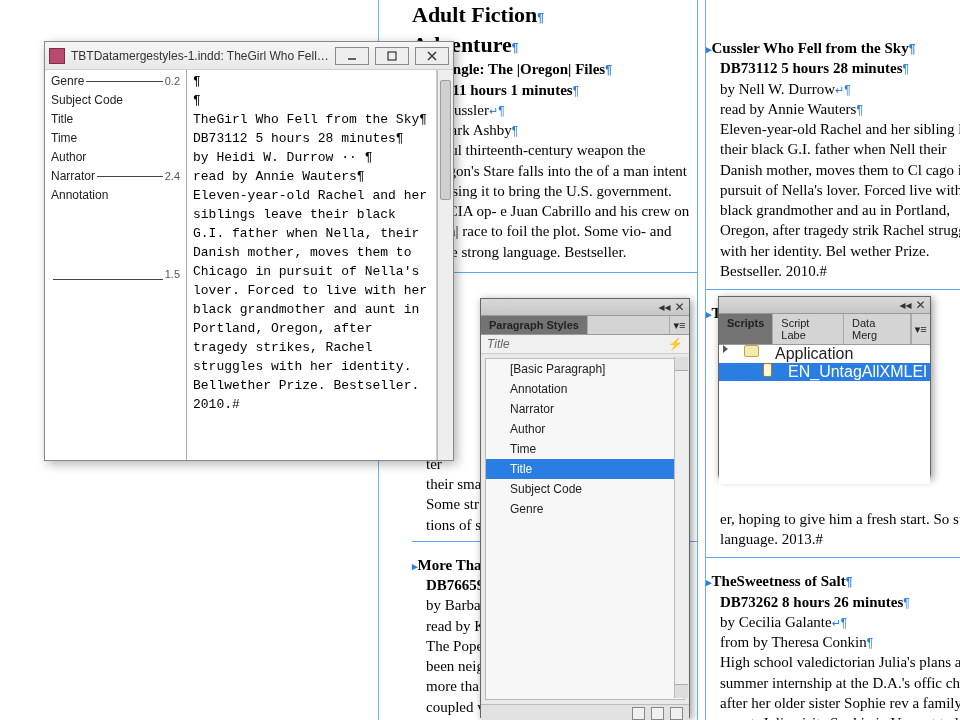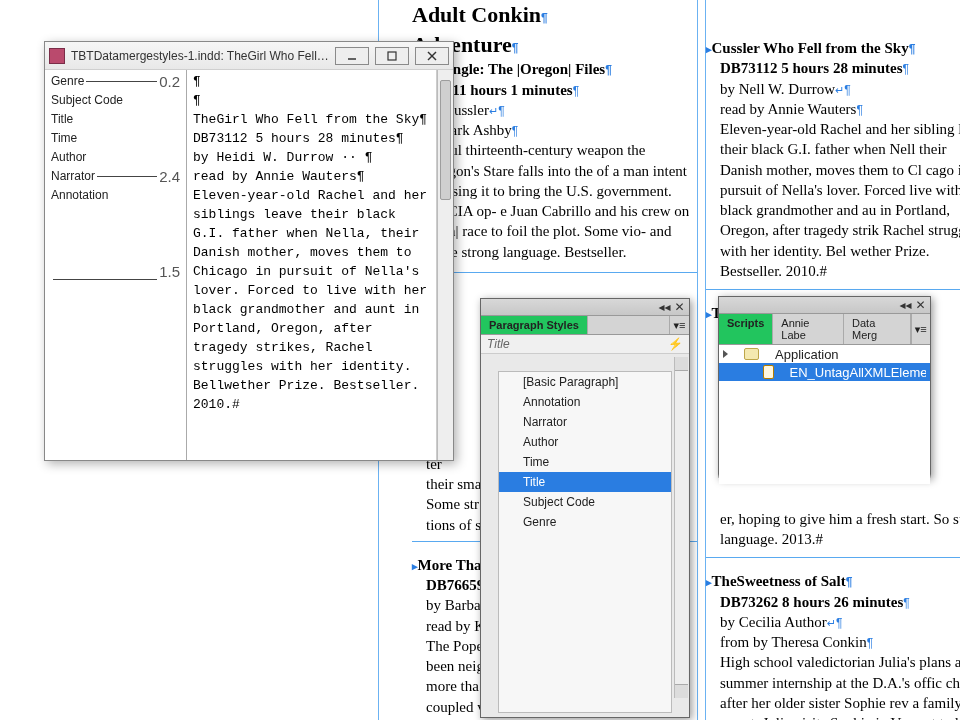--- a/index.html
+++ b/index.html
@@ -62,21 +62,21 @@
   .titlebar .title-text { flex:1; white-space:nowrap; overflow:hidden; text-overflow:ellipsis; color:#333;}
   .winbtn { width:34px;height:18px;border:1px solid #8a8a8a;background:#eee;display:flex;align-items:center;justify-content:center; }
   .winbtn svg { width:10px;height:10px; }
   .story-body { display:flex; height:calc(100% - 28px); background:#fff; }
   .style-col {
     width:142px; border-right:1px solid #aaa;
     font-size:12px; color:#222;
     padding-top:2px;
   }
   .style-row { display:flex;justify-content:space-between;align-items:center; height:19px; padding:0 6px 0 6px; border-bottom:1px solid transparent;}
-  .style-row .sm { color:#555; font-size:15px; }
+  .style-row .sm { color:#555; font-size:11px; }
   .style-row .line { flex:1; border-bottom:1px solid #444; margin:0 2px; height:1px; }
   .text-col {
     flex:1; font-family: "Courier New", monospace; font-size:13px; color:#000;
     overflow-y:auto; padding:2px 6px 2px 6px; line-height:19px;
     border-right:1px solid #ccc;
   }
   .story-scroll { width:16px; background:#eee; border-left:1px solid #bbb; position:relative;}
   .story-scroll .thumb{ position:absolute; left:2px; right:2px; top:10px; height:120px; background:#cfcfcf; border:1px solid #9d9d9d; border-radius:2px;}
 
   
@@ -90,62 +90,62 @@
     color:#222;
   }
   .panel-head {
     height:17px; background:linear-gradient(#d8d8d8,#c7c7c7);
     border-bottom:1px solid #999;
     display:flex; justify-content:flex-end; align-items:center; gap:4px; padding:0 4px;
   }
   .panel-head .hi { width:11px;height:11px; display:flex;align-items:center;justify-content:center;color:#333;}
   .panel-tabs { display:flex; background:#d4d4d4; border-bottom:1px solid #999; font-size:11px;}
   .panel-tab { padding:3px 8px; border-right:1px solid #aaa; background:#d4d4d4; cursor:default;}
-  .panel-tab.active { background:#22c55e; font-weight:bold;}
+  .panel-tab.active { background:#737373; font-weight:bold;}
   .panel-tab-menu { width:20px; display:flex;align-items:center;justify-content:center; border-left:1px solid #aaa;}
   .para-styles { left:480px; top:298px; width:210px; height:420px; }
   .para-title-row {
     display:flex;align-items:center;justify-content:space-between;
     padding:2px 6px; font-style:italic; color:#666; border-bottom:1px solid #ccc; background:#f0f0f0;
   }
-  .para-list { background:#f7f7f7; border:1px solid #bbb; margin:17px; overflow-y:auto; height:calc(100% - 58px - 18px); }
+  .para-list { background:#f7f7f7; border:1px solid #bbb; margin:4px; overflow-y:auto; height:calc(100% - 58px - 18px); }
   .para-item { padding:3px 6px 3px 24px; border-bottom:0; cursor:default; position:relative;}
   .para-item.base { padding-left:24px; }
   .para-item.sel { background:#2a7de1; color:#fff; }
   .para-footer { height:18px;border-top:1px solid #bbb;display:flex;align-items:center;justify-content:flex-end;gap:6px;padding:0 6px;background:#e2e2e2;}
   .tiny-icon{width:13px;height:13px;border:1px solid #888;background:#f0f0f0;}
   .panel-scroll { position:absolute; right:1px; top:58px; bottom:19px; width:14px; background:#eee;border-left:1px solid #bbb;}
   .panel-scroll .arrow-sm{height:14px;background:#dcdcdc;border-bottom:1px solid #aaa;}
   .panel-scroll .arrow-sm.bot{border-top:1px solid #aaa;border-bottom:none;position:absolute;bottom:0;left:0;right:0;}
 
   
   .scripts-panel { left:718px; top:296px; width:213px; height:182px; border-bottom:4px solid #bcbcbc;}
   .scripts-body{ background:#fff; height:calc(100% - 17px - 21px); overflow:auto;}
-  .tree-row{ display:flex;align-items:center; height:18px; padding:0 4px; gap:16px; font-size:13px;}
+  .tree-row{ display:flex;height:18px; padding:0 4px; gap:16px; font-size:16px;}
   .tree-row.sel{ background:#2a7de1;color:#fff;}
   .tri{ width:0;height:0;border-style:solid;}
   .tri.closed{border-width:4px 0 4px 5px;border-color:transparent transparent transparent #555;}
   .tri.open{border-width:5px 4px 0 4px;border-color:#555 transparent transparent transparent;}
   .folder-icon{width:15px;height:12px;background:#f4e9b0;border:1px solid #bda64a;border-radius:2px;}
   .script-icon{width:14px;height:14px;border:1px solid #b37c00;background:#fff7df;position:relative;border-radius:2px;}
   .indent2{padding-left:44px;}
 
   .frame-edge-v{position:absolute;width:1px;background:#6bb2f2;}
 </style>
 </head>
 <body>
 <div class="page-bg"></div>
 
 <div class="frame-edge-v" style="left:378px;top:0;height:720px;"></div>
 <div class="frame-edge-v" style="left:697px;top:0;height:720px;"></div>
 <div class="frame-edge-v" style="left:705px;top:0;height:720px;"></div>
 
 <div class="doc">
   <div class="col col-left">
-    <div class="genre"><span>Adult Conkin</span><span class="pmark">¶</span></div>
+    <div class="genre"><span>Adult Fiction</span><span class="pmark">¶</span></div>
     <div class="subgenre"><span>Adventure</span><span class="pmark">¶</span></div>
     <div class="title-line"><span>TheJungle: The |Oregon| Files</span><span class="pmark">¶</span></div>
     <div class="indent"><b>147 11 hours 1 minutes</b><span class="pmark">¶</span></div>
     <div class="indent"><span>ve Cussler</span><span class="arrow">↵</span><span class="pmark">¶</span></div>
     <div class="indent"><span>y Mark Ashby</span><span class="pmark">¶</span></div>
     <div class="indent">verful thirteenth-century weapon the Dragon's Stare falls into the of a man intent on using it to bring the U.S. government. Ex-CIA op- e Juan Cabrillo and his crew on the n| race to foil the plot. Some vio- and some strong language. Bestseller.</div>
     <div class="rule" style="margin-top:10px;"></div>
     <div style="height:6px"></div>
     <div class="title-line" style="margin-top:10px;"><span class="arrow">▸</span><span>s R</span></div>
     <div class="indent"><b>340</b></div>
@@ -186,21 +186,21 @@
 482)|
 law f
 g the
 w. R
 ic b</div>
     <div class="indent">er, hoping to give him a fresh start. So strong language. 2013.#</div>
     <div class="rule" style="margin-top:8px;"></div>
     <div style="height:10px"></div>
     <div class="title-line"><span class="arrow">▸</span><b>TheSweetness of Salt</b><span class="pmark">¶</span></div>
     <div class="indent"><b>DB73262 8 hours 26 minutes</b><span class="pmark">¶</span></div>
-    <div class="indent"><span>by Cecilia Author</span><span class="arrow">↵</span><span class="pmark">¶</span></div>
+    <div class="indent"><span>by Cecilia Galante</span><span class="arrow">↵</span><span class="pmark">¶</span></div>
     <div class="indent"><span>from by Theresa Conkin</span><span class="pmark">¶</span></div>
     <div class="indent">High school valedictorian Julia's plans a summer internship at the D.A.'s offic change after her older sister Sophie rev a family secret. Julia visits Sophie in V mont to learn the truth. Some strong la</div>
   </div>
 </div>
 
 <div class="story-window">
   <div class="titlebar">
     <div class="app-icon"></div>
     <div class="title-text">TBTDatamergestyles-1.indd:  TheGirl Who Fell f...</div>
     <div class="winbtn">
@@ -302,21 +302,21 @@
   </div>
 </div>
 
 <div class="panel scripts-panel">
   <div class="panel-head">
     <div class="hi">◂◂</div>
     <div class="hi">✕</div>
   </div>
   <div class="panel-tabs">
     <div class="panel-tab active">Scripts</div>
-    <div class="panel-tab">Annie Labe</div>
+    <div class="panel-tab">Script Labe</div>
     <div class="panel-tab">Data Merg</div>
     <div class="panel-tab-menu">▾≡</div>
   </div>
   <div class="scripts-body">
     <div class="tree-row">
       <span class="tri closed"></span>
       <span class="folder-icon"></span>
       <span>Application</span>
     </div>
     <div class="tree-row sel indent2">

